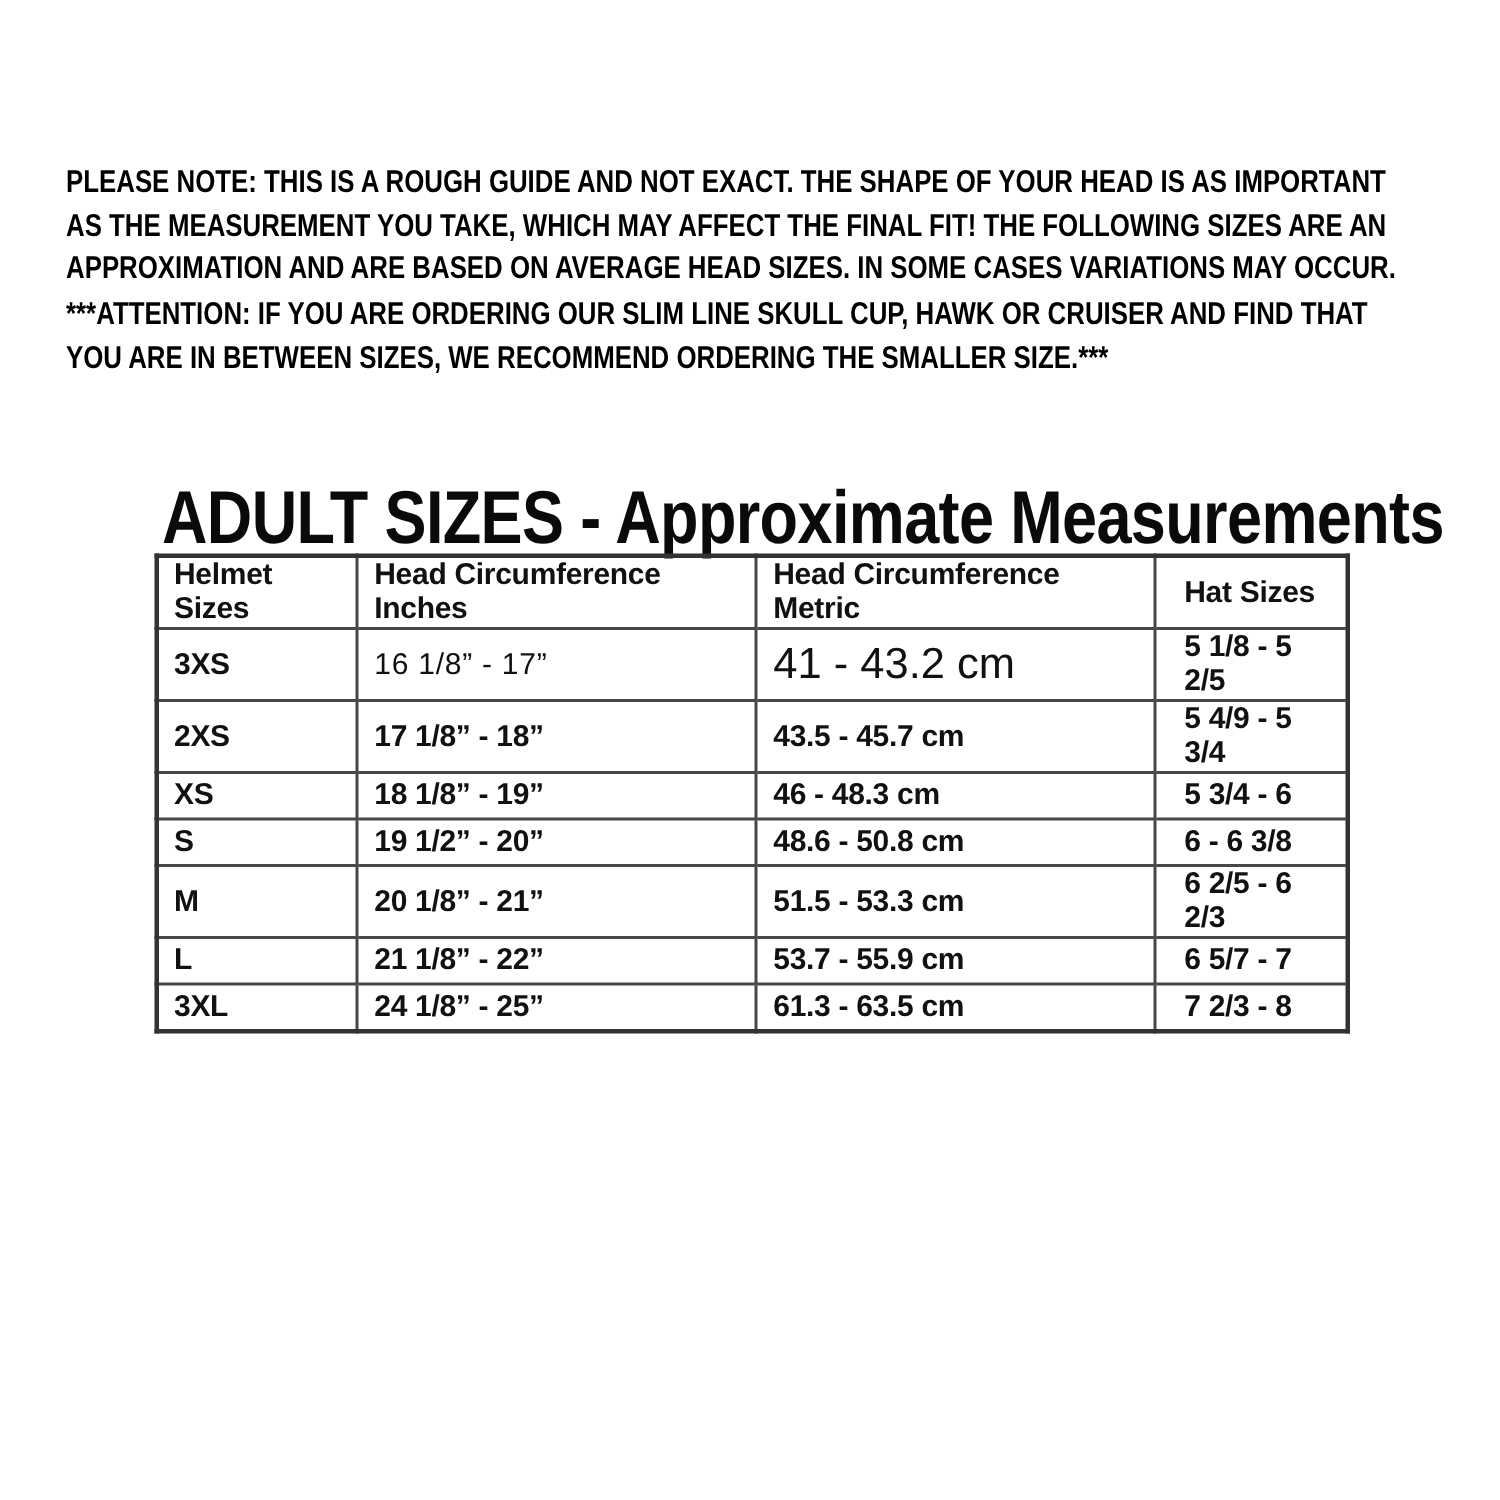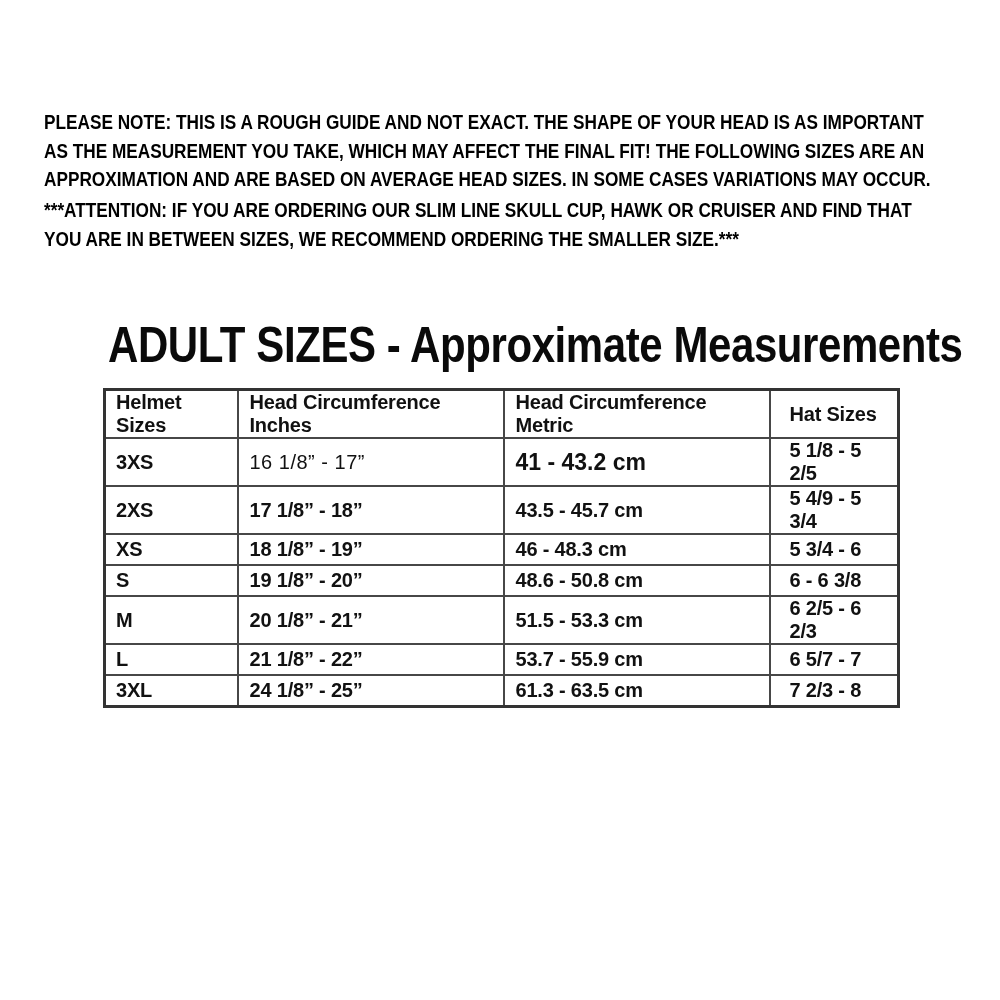--- a/index.html
+++ b/index.html
@@ -35,21 +35,21 @@
     white-space: nowrap;
     transform: scaleX(0.84);
     transform-origin: left top;
     letter-spacing: -0.5px;
     color: #0a0a0a;
   }
 
   table.size-table {
     position: absolute;
     left: 103px;
-    top: 388px;
+    top: 369px;
     width: 794px;
     border-collapse: collapse;
     table-layout: fixed;
     border: 3px solid #333333;
   }
   .size-table col.c-helmet { width: 133px; }
   .size-table col.c-inches { width: 266px; }
   .size-table col.c-metric { width: 266px; }
   .size-table col.c-hat    { width: 129px; }
 
@@ -64,21 +64,21 @@
     color: #111111;
     overflow: hidden;
   }
   .size-table thead tr { height: 45px; }
   .size-table tbody tr { height: 31px; }
 
   .size-table th.col-helmet, .size-table td.col-helmet { padding-left: 10px; }
   .size-table th.col-hat,    .size-table td.col-hat    { padding-left: 19px; }
 
   tr.emphasis td.col-inches { font-weight: 400; letter-spacing: 0.5px; }
-  tr.emphasis td.col-metric { font-weight: 700; font-size: 23px; letter-spacing: 0; }
+  tr.emphasis td.col-metric { font-weight: 400; font-size: 29px; letter-spacing: 0; }
   tr.emphasis td.col-hat    { font-weight: 700; margin-top: 15px; }
 </style>
 </head>
 <body>
 
 <div id="please-note" class="note-block">
   <div>PLEASE NOTE: THIS IS A ROUGH GUIDE AND NOT EXACT. THE SHAPE OF YOUR HEAD IS AS IMPORTANT</div>
   <div>AS THE MEASUREMENT YOU TAKE, WHICH MAY AFFECT THE FINAL FIT! THE FOLLOWING SIZES ARE AN</div>
   <div>APPROXIMATION AND ARE BASED ON AVERAGE HEAD SIZES. IN SOME CASES VARIATIONS MAY OCCUR.</div>
 </div>
@@ -119,21 +119,21 @@
       <td class="col-hat">5 4/9 - 5 3/4</td>
     </tr>
     <tr>
       <td class="col-helmet">XS</td>
       <td class="col-inches">18 1/8” - 19”</td>
       <td class="col-metric">46 - 48.3 cm</td>
       <td class="col-hat">5 3/4 - 6</td>
     </tr>
     <tr>
       <td class="col-helmet">S</td>
-      <td class="col-inches">19 1/8” - 20”</td>
+      <td class="col-inches">19 1/2” - 20”</td>
       <td class="col-metric">48.6 - 50.8 cm</td>
       <td class="col-hat">6 - 6 3/8</td>
     </tr>
     <tr>
       <td class="col-helmet">M</td>
       <td class="col-inches">20 1/8” - 21”</td>
       <td class="col-metric">51.5 - 53.3 cm</td>
       <td class="col-hat">6 2/5 - 6 2/3</td>
     </tr>
     <tr>

